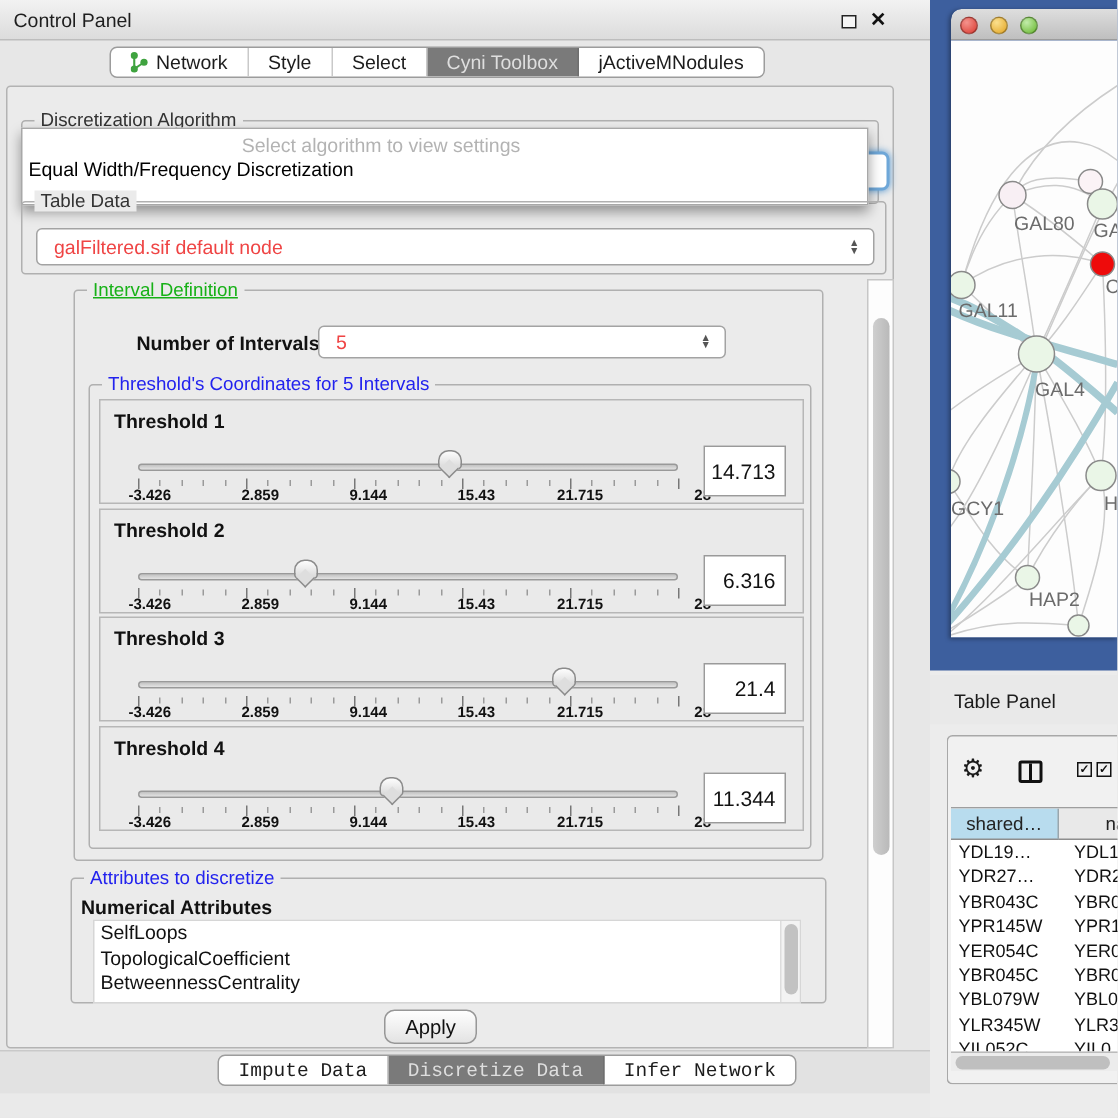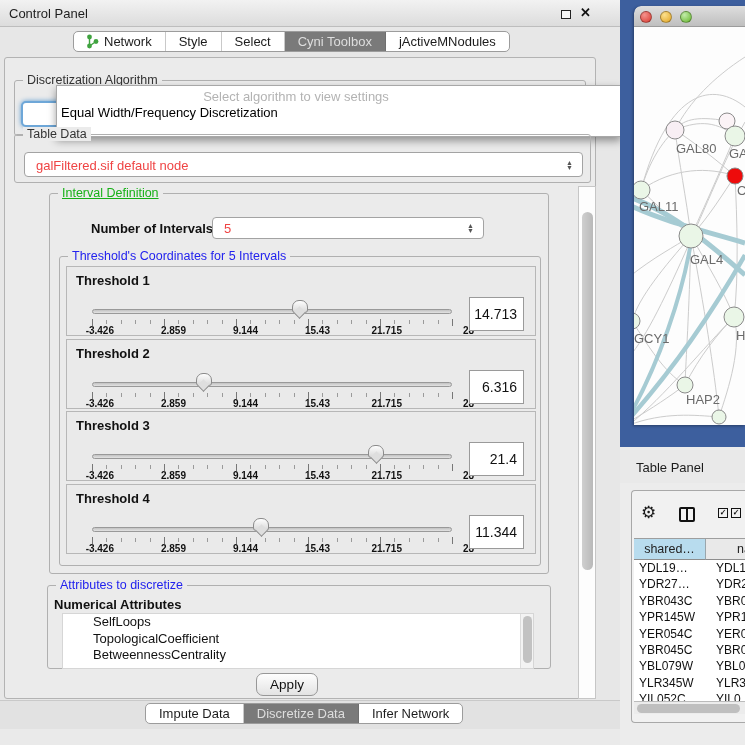--- a/index.html
+++ b/index.html
@@ -16,40 +16,40 @@
   #cp-close { left:580px; top:5px; font-size:13px; font-weight:bold; color:#111; }
 
   
   .tabstrip { display:flex; height:21px; background:#fff; border:1px solid #9c9c9c; border-radius:5px; overflow:hidden; }
   .tab { display:flex; align-items:center; gap:5px; padding:0 13px; font-size:13px; color:#1c1c1c; border-right:1px solid #c9c9c9; white-space:nowrap; }
   .tab:last-child { border-right:none; }
   .tab.selected { background:#7a7a7a; color:#dedede; border-right-color:#6f6f6f; }
   #top-tabs { left:73px; top:31px; }
   #bottom-strip { left:0; top:700px; width:620px; height:29px; background:#e2e2e2; border-top:1px solid #c9c9c9; }
   #bottom-strip2 { left:0; top:729px; width:620px; height:16px; background:#eaeaea; }
-  #bottom-tabs { left:145px; top:703px; }
+  #bottom-tabs { left:145px; top:703px;font-family:Liberation Mono, monospace; }
 
   
   #content-panel { left:4px; top:57px; width:592px; height:642px; background:#ebebeb;
     border:1px solid #b3b3b3; border-radius:3px; }
   .group { position:absolute; border:1px solid #b0b0b0; border-radius:3px; }
   .group-title { position:absolute; top:-8px; left:8px; background:#ebebeb; padding:0 4px; font-size:12.5px; }
   .gt-dark { color:#333; } .gt-green { color:#17b117;text-decoration:underline; } .gt-blue { color:#2222ee; }
 
   
   .combo { position:absolute; background:#fff; border:1px solid #a3a3a3; border-radius:4px; }
   .combo .val { position:absolute; left:11px; top:50%; transform:translateY(-50%); font-size:13px; color:#ef4444; }
   .combo .spin { position:absolute; right:9px; top:50%; transform:translateY(-50%); display:flex; flex-direction:column; align-items:center; font-size:7px; line-height:5px; color:#555; }
 
   
   #disc-group { left:9px; top:22px; width:572px; height:56px; }
   #hidden-combo { left:16px; top:43px; width:572px; height:26px; border-radius:5px;
     border:2px solid #6ea7d8; box-shadow:0 0 5px #5b9ad0; background:#fff; }
   #algo-popup { left:9px; top:27px; width:565px; height:52px; background:#fff;
-    border:1px solid #a8a8a8; box-shadow:0 4px 8px rgba(0,0,0,.38); padding-top:3px;margin-left:42px; }
+    border:1px solid #a8a8a8; box-shadow:0 4px 8px rgba(0,0,0,.38); padding-top:3px; }
   #algo-popup .hint { text-align:center; padding-right:85px; color:#b3b3b3; font-size:13px; line-height:16px; }
   #algo-popup .item { font-size:13px; line-height:16px; color:#000; padding-left:4px; }
   #algo-popup .item.bold { font-weight:bold; }
 
   
   #tabledata-group { left:9px; top:76px; width:577px; height:49px; }
   #tabledata-combo { left:9px; top:17px; width:559px; height:25px; }
 
   
   #interval-group { left:44px; top:135px; width:500px; height:381px; }
@@ -71,21 +71,21 @@
   .tick.major { top:52px; height:7px; }
   .tick-label { position:absolute; top:58px; width:44px; margin-left:-22px; text-align:right;
     font-size:10px; font-weight:bold; color:#111; }
   .th-value { position:absolute; left:402px; top:30px; width:55px; height:34px; background:#fff;
     border:1px solid #9a9a9a; font-size:14px; color:#111; text-align:right; line-height:32px; padding-right:6px; }
 
   
   #attr-group { left:42px; top:527px; width:504px; height:84px; }
   #attr-heading { left:6px; top:11px; font-size:13px; font-weight:bold; color:#111; }
   #attr-list { left:14px; top:27px; width:472px; height:56px; background:#fff; border:1px solid #d6d6d6; overflow:hidden; }
-  .attr-item { font-size:13px; color:#111; line-height:16.5px; padding-left:30px; white-space:nowrap; }
+  .attr-item { font-size:13px; color:#111; line-height:16.5px; padding-left:4px; white-space:nowrap; }
   #attr-scroll { position:absolute; right:0; top:0; width:13px; height:100%; background:#f3f3f3; border-left:1px solid #ddd; }
   #attr-thumb { position:absolute; left:2px; top:2px; width:9px; height:47px; background:#c2c2c2; border-radius:5px; }
 
   
   #main-vscroll { left:573px; top:128px; width:18px; height:513px; background:#fdfdfd; border:1px solid #c6c6c6; }
   #main-vthumb { position:absolute; left:2.5px; top:25px; width:11px; height:358px;
     background:linear-gradient(90deg,#cfcfcf,#b9b9b9); border-radius:6px; }
 
   #apply-btn { left:251px; top:615px; width:62px; height:23px; border:1px solid #979797; border-radius:7px;
     background:linear-gradient(#fefefe,#e3e3e3); font-size:13.5px; color:#111; text-align:center; line-height:21px; }

